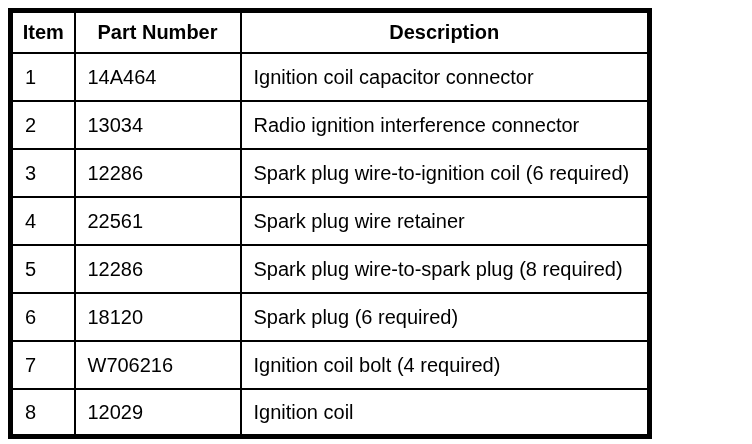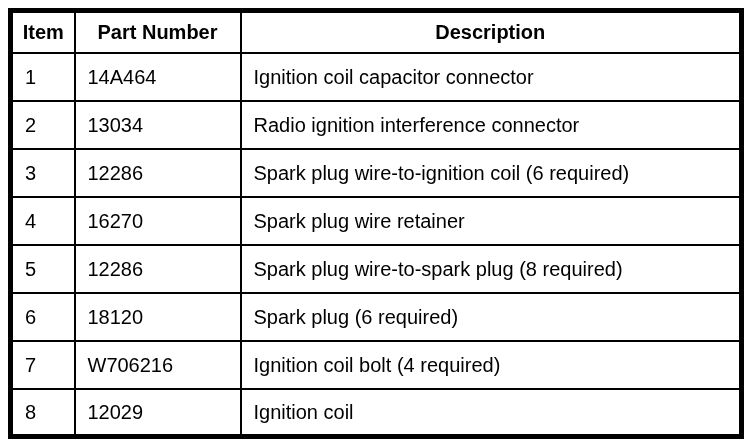--- a/index.html
+++ b/index.html
@@ -12,21 +12,21 @@
     height: 444px;
     font-family: "Liberation Sans", sans-serif;
     color: #000000;
     position: relative;
     overflow: hidden;
   }
   table.parts {
     position: absolute;
     left: 8px;
     top: 8px;
-    width: 736px;
+    width: 644px;
     border-collapse: collapse;
     table-layout: fixed;
     border: 5px solid #000000;
     background: #ffffff;
     padding-left: 32px;
   }
   table.parts col.col-item { width: 64px; }
   table.parts col.col-part { width: 166px; }
   table.parts th,
   table.parts td {
@@ -77,21 +77,21 @@
       <td>13034</td>
       <td>Radio ignition interference connector</td>
     </tr>
     <tr>
       <td>3</td>
       <td>12286</td>
       <td>Spark plug wire-to-ignition coil (6 required)</td>
     </tr>
     <tr>
       <td>4</td>
-      <td>16270</td>
+      <td>22561</td>
       <td>Spark plug wire retainer</td>
     </tr>
     <tr>
       <td>5</td>
       <td>12286</td>
       <td>Spark plug wire-to-spark plug (8 required)</td>
     </tr>
     <tr>
       <td>6</td>
       <td>18120</td>

